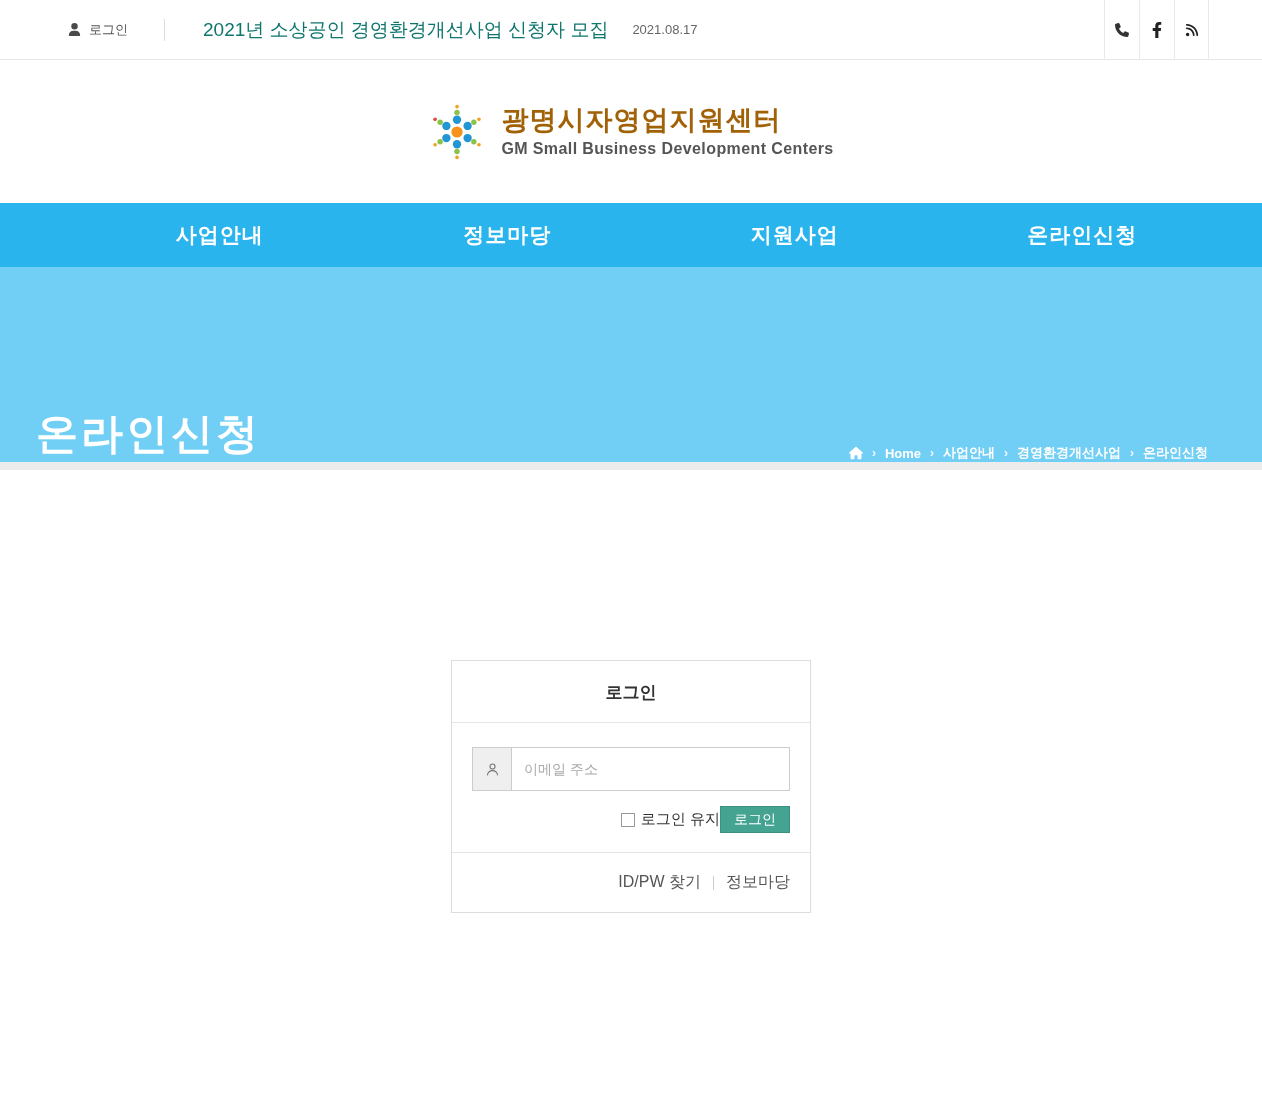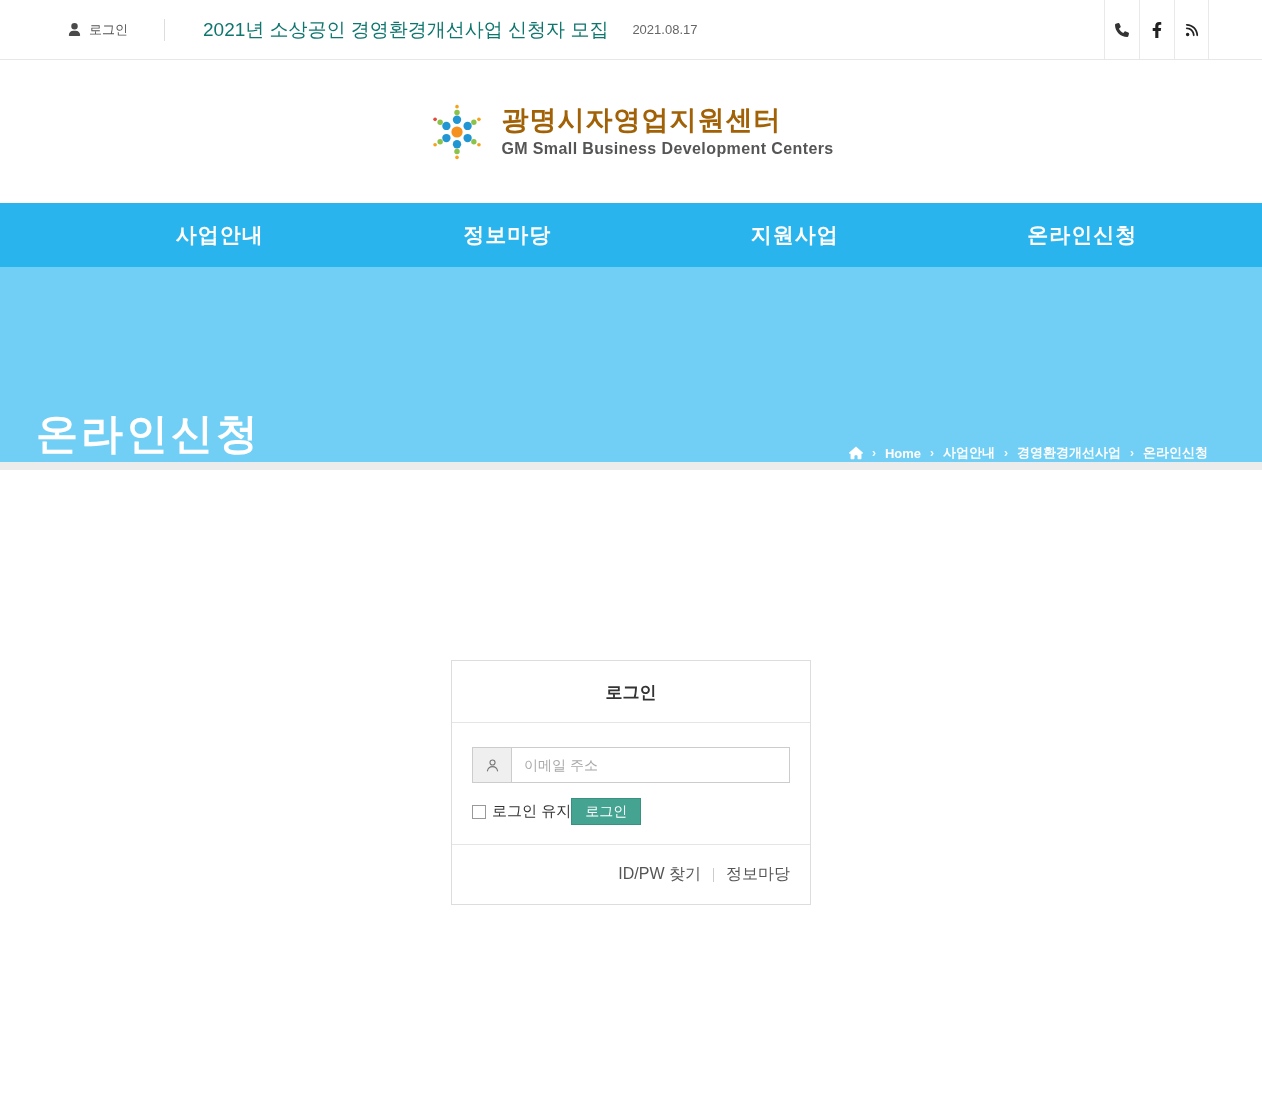--- a/index.html
+++ b/index.html
@@ -65,32 +65,32 @@
   .card {
     width:360px; margin:190px auto 0; background:#fff;
     border:1px solid #ddd;
   }
   .card-header {
     padding:20px 0 18px; text-align:center;
     font-size:17px; font-weight:bold; color:#333;
     border-bottom:1px solid #e5e5e5;
   }
   .card-body { padding:24px 20px 0; }
-  .input-group { display:flex; height:36px; }
+  .input-group { display:flex; height:44px; }
   .addon {
     width:40px; background:#efefef; border:1px solid #ccc;
     display:flex; align-items:center; justify-content:center; flex:none;
   }
   .input-group input[type=text], .input-group input[type=password] {
     flex:1; min-width:0; border:1px solid #ccc; margin-left:-1px;
     padding:0 12px; font-size:14px; color:#333;
     font-family:"Liberation Sans","DejaVu Sans",sans-serif; outline:none;
   }
   .input-group input::placeholder { color:#a9a9a9; }
-  .row-actions { display:flex; justify-content:flex-start; align-items:center; margin:15px 0 19px; }
+  .row-actions { display:flex; justify-content:flex-end; align-items:center; margin:15px 0 19px; }
   .remember { display:flex; align-items:center; gap:6px; font-size:15px; color:#333; cursor:pointer; }
   .remember input {
     appearance:none; -webkit-appearance:none;
     width:14px; height:14px; border:1px solid #999; background:#fff; margin:0; cursor:pointer;
   }
   .btn-login {
     width:70px; height:27px; background:#44a391; border:1px solid #3a9182;
     color:#fff; font-size:14px; cursor:pointer;
     font-family:"Liberation Sans","DejaVu Sans",sans-serif;
   }

